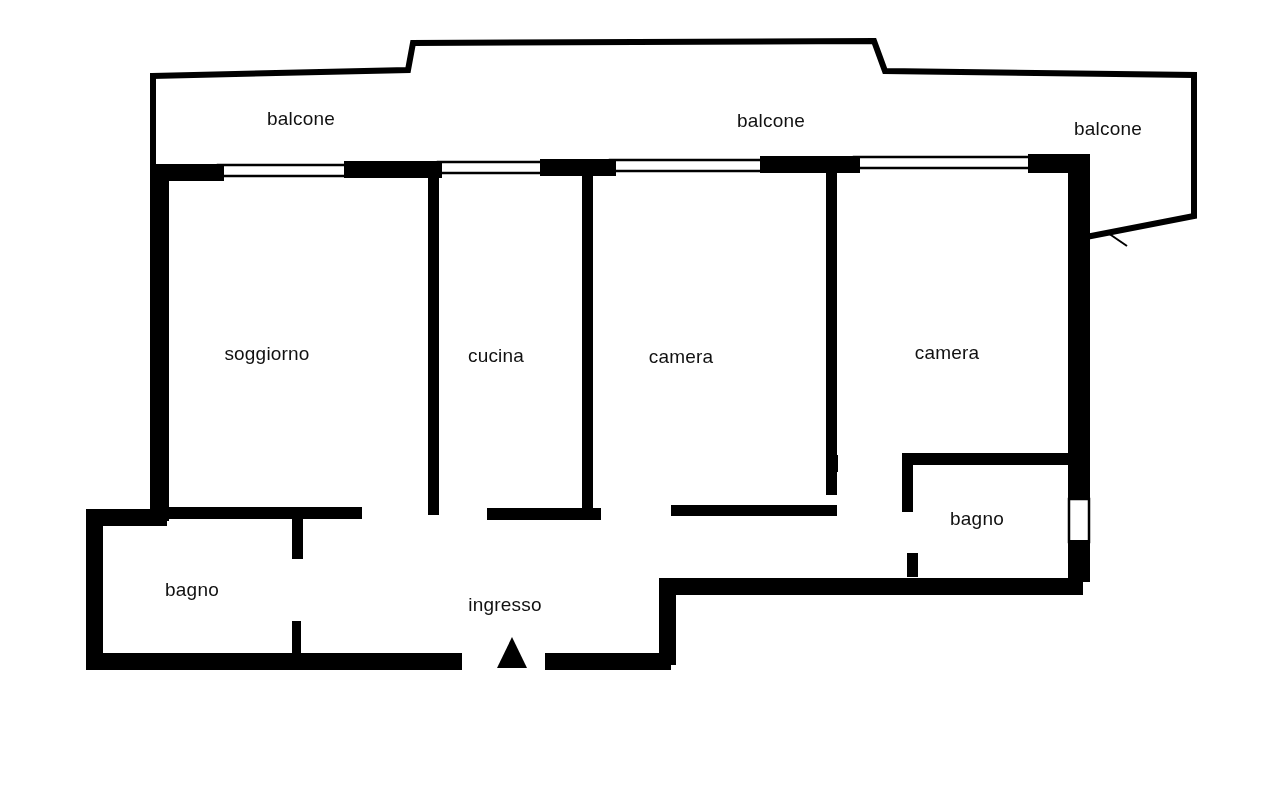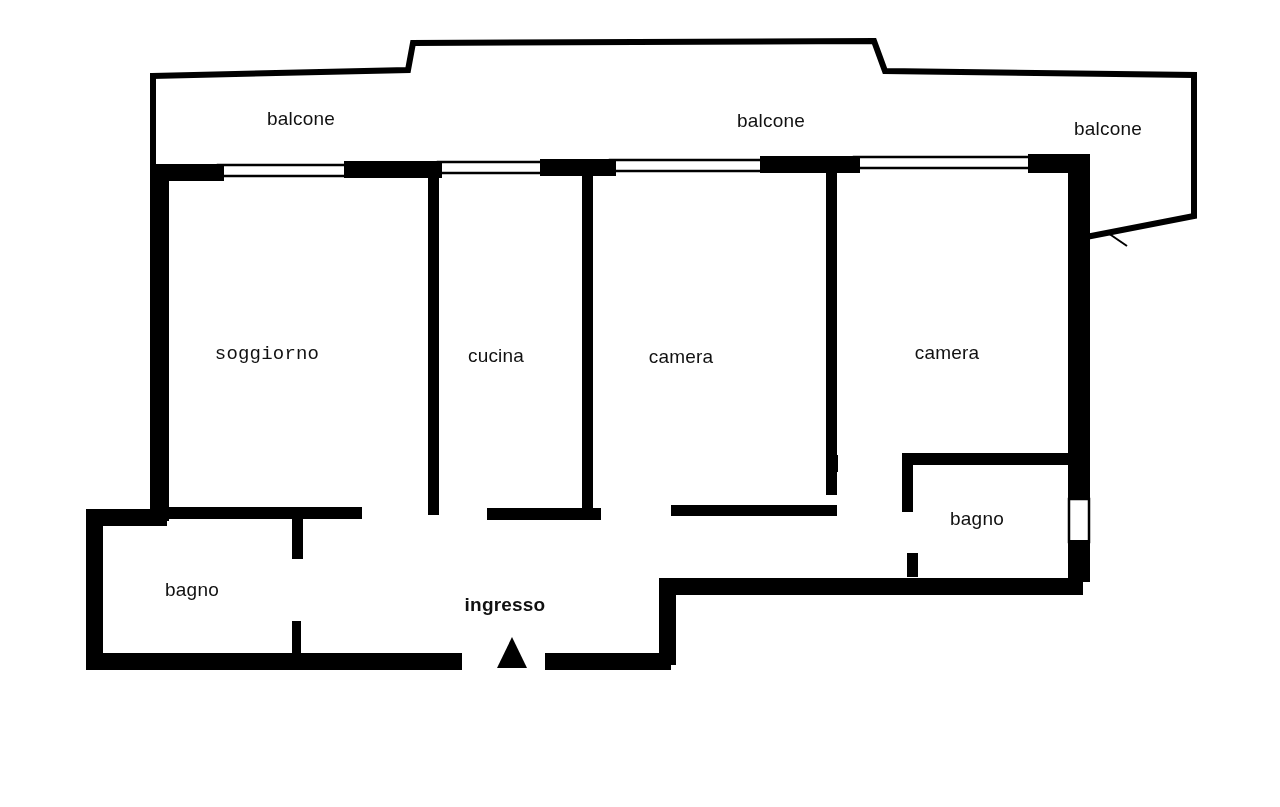--- a/index.html
+++ b/index.html
@@ -110,21 +110,21 @@
       <rect x="659" y="578" width="424" height="17" fill="#000000"></rect>
     </g>
 
     <polygon id="entrance-arrow" fill="#000000" points="512,637 527,668 497,668"></polygon>
 
   </svg>
 
   <div class="room-label" style="left: 301px; top: 119px;">balcone</div>
   <div class="room-label" style="left: 771px; top: 121px;">balcone</div>
   <div class="room-label" style="left: 1108px; top: 129px;">balcone</div>
-  <div class="room-label" style="left: 267px; top: 354px; font-family: Liberation Mono, monospace;">soggiorno</div>
+  <div class="room-label" style="left: 267px; top: 354px;">soggiorno</div>
   <div class="room-label" style="left: 496px; top: 356px;">cucina</div>
   <div class="room-label" style="left: 681px; top: 357px;">camera</div>
   <div class="room-label" style="left: 947px; top: 353px;">camera</div>
   <div class="room-label" style="left: 977px; top: 519px;">bagno</div>
   <div class="room-label" style="left: 192px; top: 590px;">bagno</div>
-  <div class="room-label" style="left: 505px; top: 605px; font-weight: bold;">ingresso</div>
+  <div class="room-label" style="left: 505px; top: 605px;">ingresso</div>
 
 </div>
 
 </body></html>

